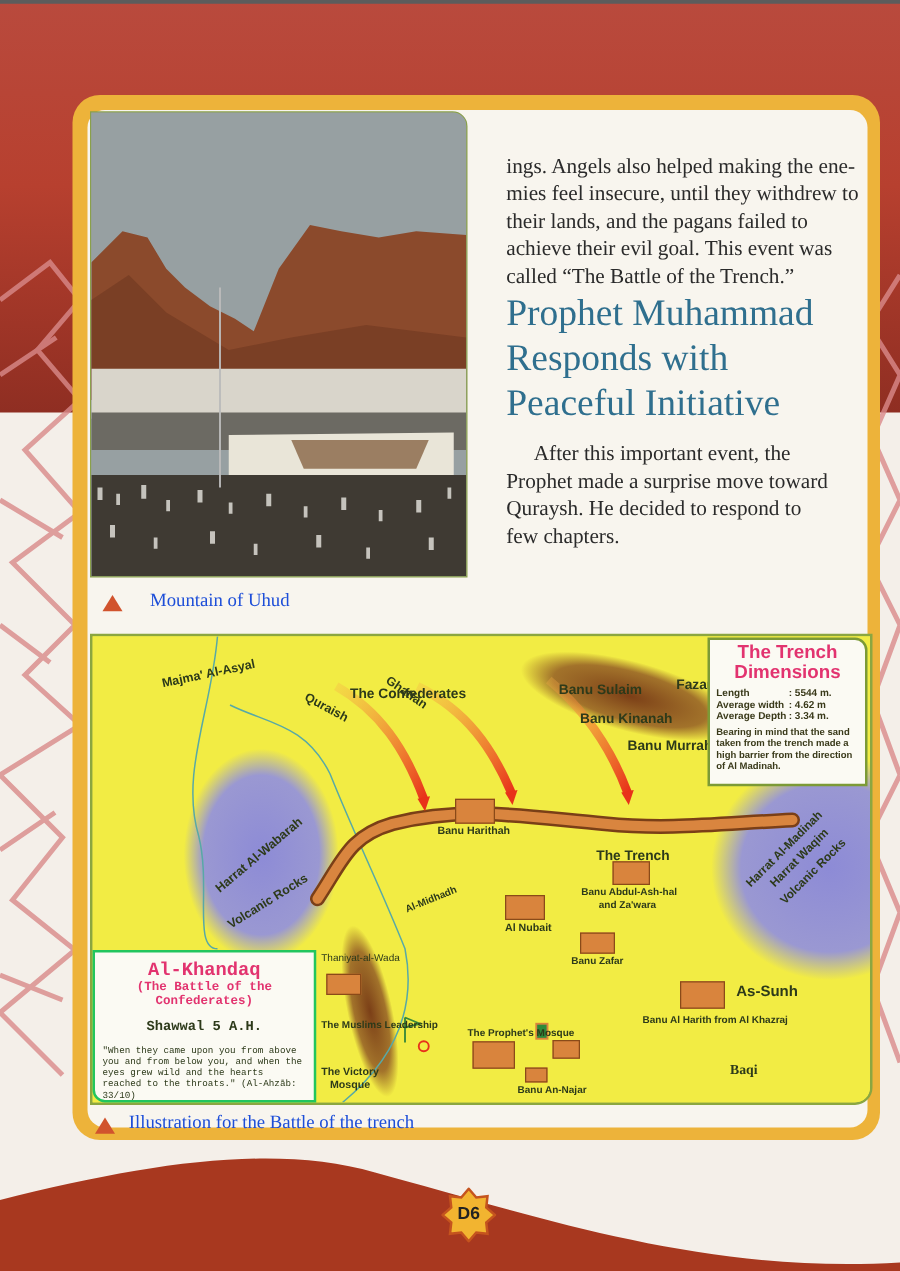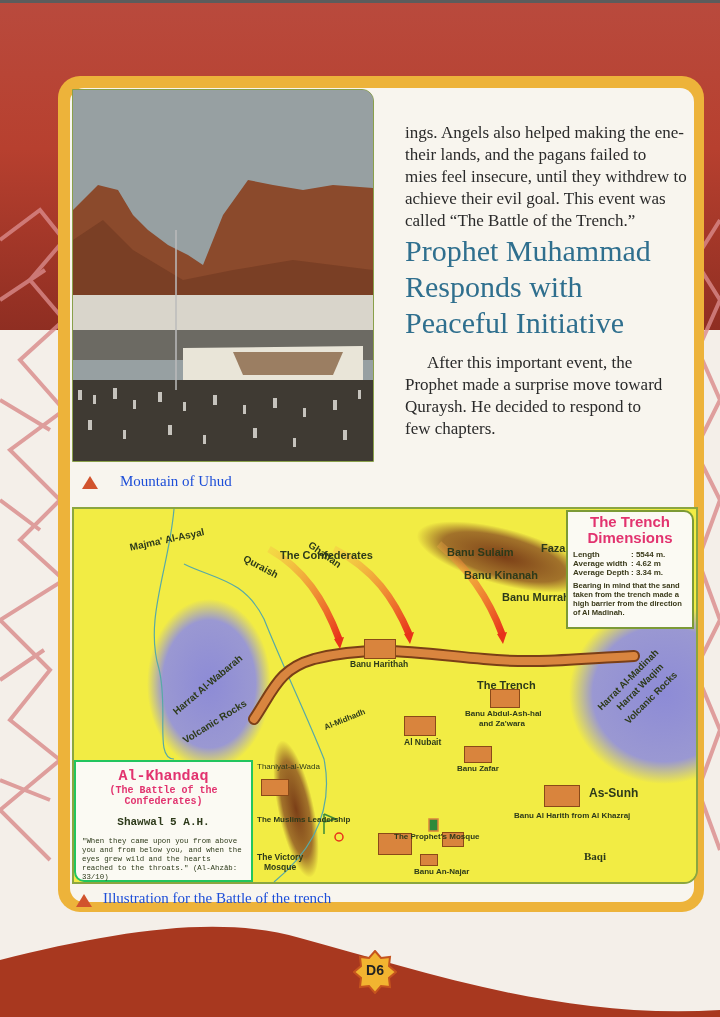--- a/index.html
+++ b/index.html
@@ -84,22 +84,22 @@
         <rect x="180" y="338" width="4" height="10"></rect>
         <rect x="220" y="348" width="3" height="9"></rect>
         <rect x="270" y="340" width="4" height="10"></rect>
     </g>
     <line x1="103" y1="140" x2="103" y2="300" stroke="#bbb" stroke-width="1.5"></line>
   </svg>
 </div>
 
 <div class="body-text" style="top:122px;">
   <div>ings. Angels also helped making the ene-</div>
+  <div>mies feel insecure, until they withdrew to</div>
   <div>their lands, and the pagans failed to</div>
-  <div>mies feel insecure, until they withdrew to</div>
   <div>achieve their evil goal. This event was</div>
   <div>called “The Battle of the Trench.”</div>
 </div>
 
 <div class="heading">
   <div>Prophet Muhammad</div>
   <div>Responds with</div>
   <div>Peaceful Initiative</div>
 </div>
 
@@ -182,21 +182,21 @@
   <div class="lbl" style="left:391px;top:200px;font-size:8px;">Banu Abdul-Ash-hal</div>
   <div class="lbl" style="left:405px;top:210px;font-size:8px;">and Za'wara</div>
   <div class="lbl" style="left:513px;top:165px;font-size:9.5px;transform:rotate(-45deg);">Harrat Al-Madinah</div>
   <div class="lbl" style="left:535px;top:172px;font-size:9.5px;transform:rotate(-45deg);">Harrat Waqim</div>
   <div class="lbl" style="left:542px;top:183px;font-size:9.5px;transform:rotate(-45deg);">Volcanic Rocks</div>
   <div class="lbl" style="left:183px;top:253px;font-size:8px;font-weight:normal;">Thaniyat-al-Wada</div>
   <div class="lbl" style="left:383px;top:255px;font-size:8px;">Banu Zafar</div>
   <div class="lbl" style="left:515px;top:277px;font-size:12px;">As-Sunh</div>
   <div class="lbl" style="left:440px;top:302px;font-size:8px;">Banu Al Harith from Al Khazraj</div>
   <div class="lbl" style="left:183px;top:306px;font-size:8px;">The Muslims Leadership</div>
-  <div class="lbl" style="left:320px;top:313px;font-size:8px;margin-top:10px;">The Prophet's Mosque</div>
+  <div class="lbl" style="left:300px;top:313px;font-size:8px;">The Prophet's Mosque</div>
   <div class="lbl" style="left:183px;top:343px;font-size:8.5px;"><span>The Victory</span><br><span style="padding-left:7px">Mosque</span></div>
   <div class="lbl" style="left:340px;top:358px;font-size:8px;">Banu An-Najar</div>
   <div class="lbl" style="left:510px;top:341px;font-size:11px;font-family:Liberation Serif, serif;">Baqi</div>
 </div>
 
 <div class="dims">
   <div class="t">The Trench</div>
   <div class="t" style="margin:0 0 4px 0;">Dimensions</div>
   <div class="row">
       <span>Length</span>

